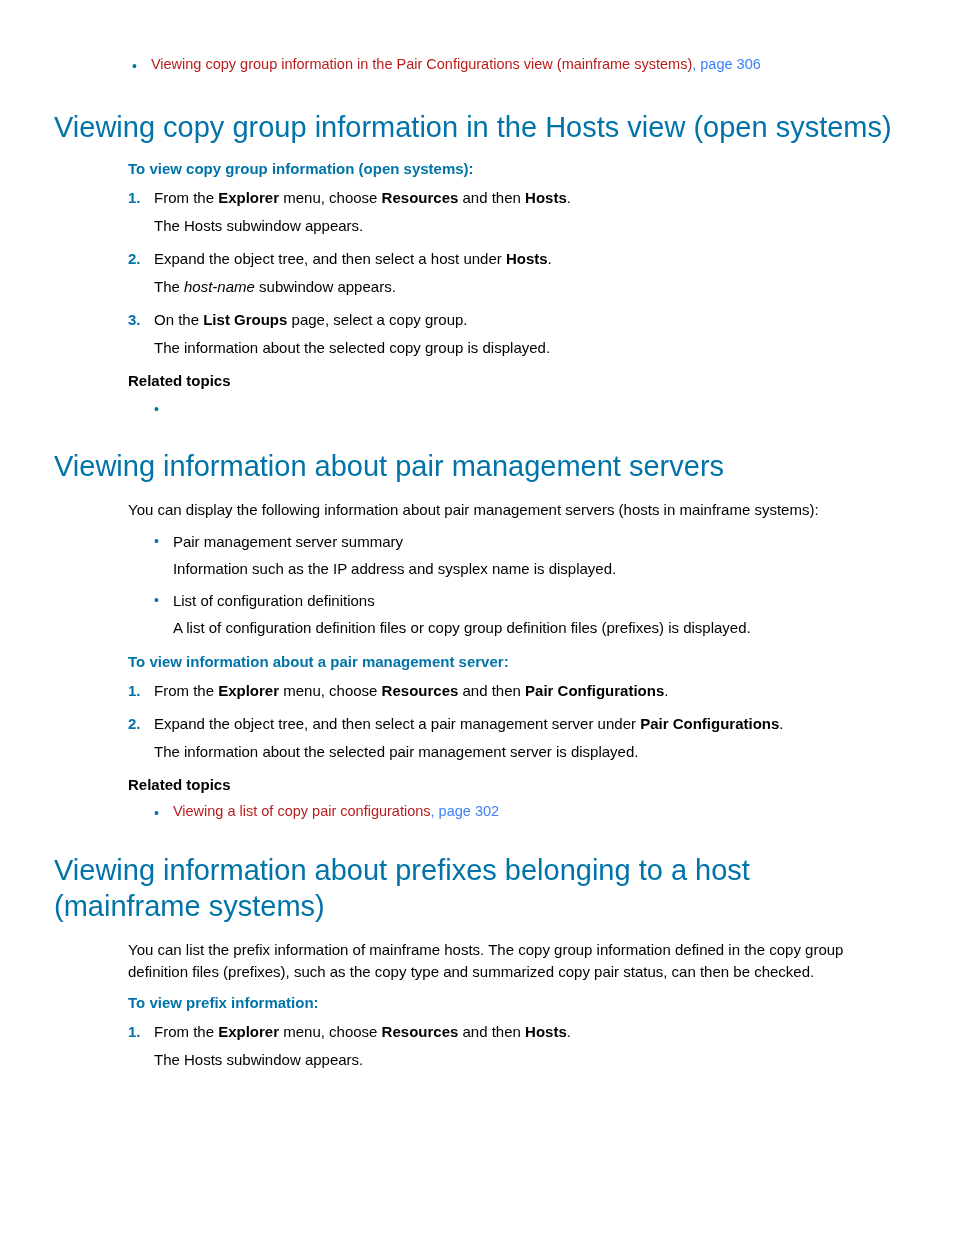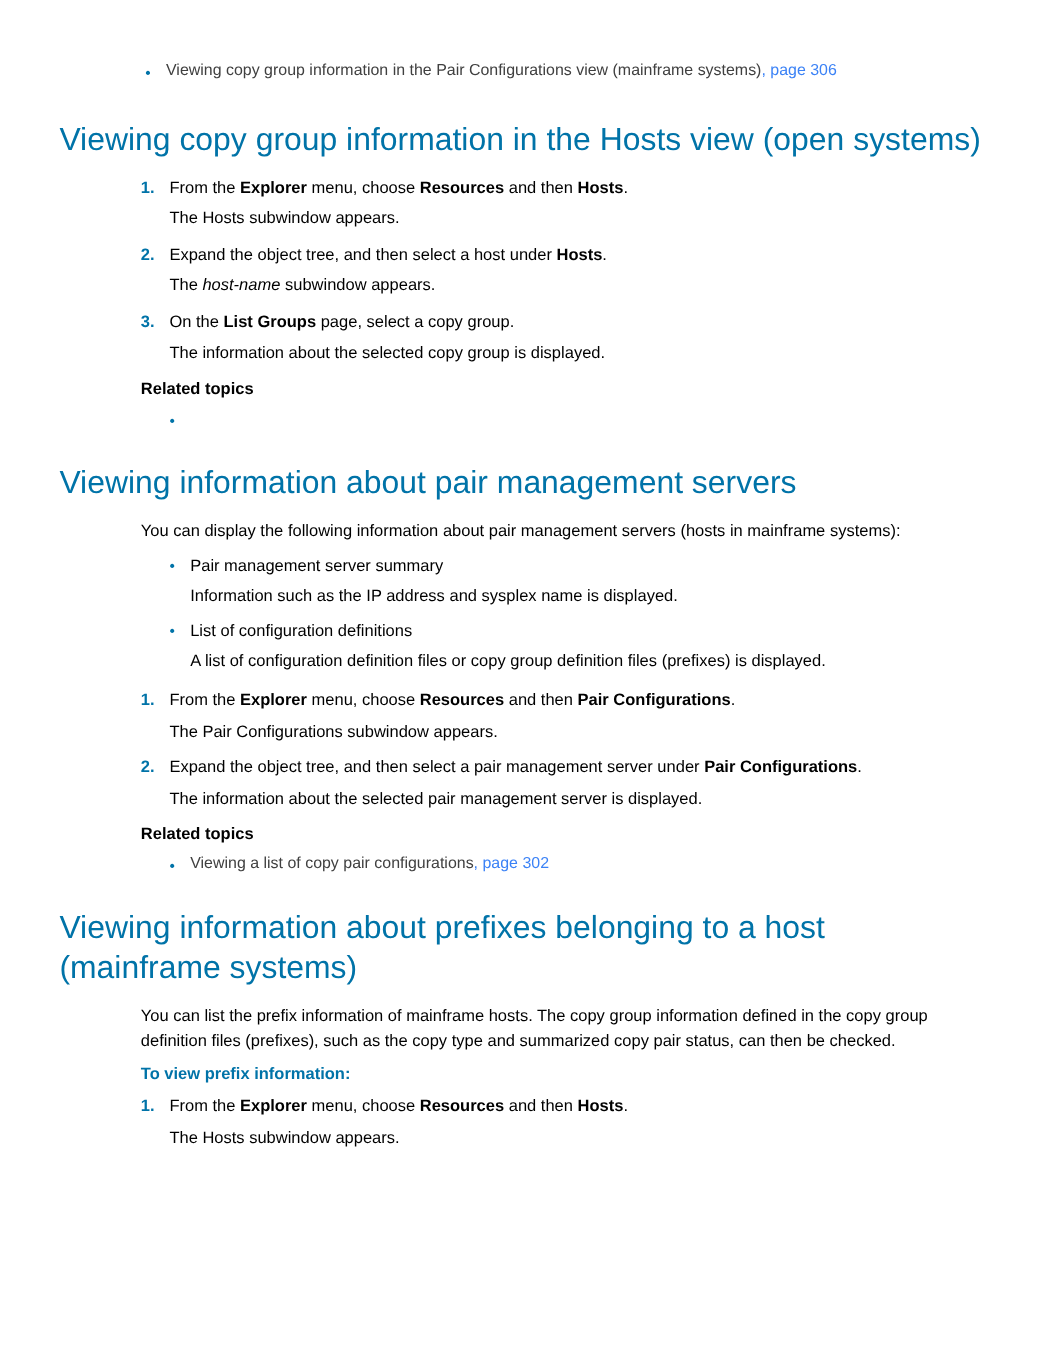--- a/index.html
+++ b/index.html
@@ -24,21 +24,21 @@
     align-items: flex-start;
   }
   .dot {
     color: #0073a8;
     font-size: 14px;
     line-height: 20px;
     margin-right: 14px;
     flex-shrink: 0;
   }
   .link {
-    color: #404040;
+    color: #b91c1c;
     text-decoration: none;
     margin-top: 32px;
   }
   .black {
     color: #3b82f6;
   }
   h2.section-heading {
     font-family: Arial, Helvetica, sans-serif;
     font-weight: 400;
     color: #0073a8;
@@ -131,20 +131,21 @@
 
   <div class="top-bullet-row bullet-row">
     <span class="dot">•</span>
     <span>
       <a class="link" href="#">Viewing copy group information in the Pair Configurations view (mainframe systems)</a><span class="black">, page 306</span>
     </span>
   </div>
 
   <h2 class="section-heading">Viewing copy group information in the Hosts view (open systems)</h2>
   <div class="indent-block">
+    <div class="proc-title">To view copy group information (open systems):</div>
     <ol class="steps">
       <li>
         <span class="step-num">1.</span>
         <span class="step-body">
           <span>From the </span><span class="bold">Explorer</span><span> menu, choose </span><span class="bold">Resources</span><span> and then </span><span class="bold">Hosts</span><span>.</span>
           <div class="step-sub">The Hosts subwindow appears.</div>
         </span>
       </li>
       <li>
         <span class="step-num">2.</span>
@@ -183,26 +184,26 @@
         </span>
       </li>
       <li>
         <span class="dot">•</span>
         <span class="bullet-body">
           <span>List of configuration definitions</span>
           <div class="bullet-sub">A list of configuration definition files or copy group definition files (prefixes) is displayed.</div>
         </span>
       </li>
     </ul>
+    <div class="proc-title">To view information about a pair management server:</div>
     <ol class="steps">
       <li>
         <span class="step-num">1.</span>
         <span class="step-body">
           <span>From the </span><span class="bold">Explorer</span><span> menu, choose </span><span class="bold">Resources</span><span> and then </span><span class="bold">Pair Configurations</span><span>.</span>
-          <div class="step-sub">The Pair Configurations subwindow appears.</div>
         </span>
       </li>
       <li>
         <span class="step-num">2.</span>
         <span class="step-body">
           <span>Expand the object tree, and then select a pair management server under </span><span class="bold">Pair Configurations</span><span>.</span>
           <div class="step-sub">The information about the selected pair management server is displayed.</div>
         </span>
       </li>
     </ol>

